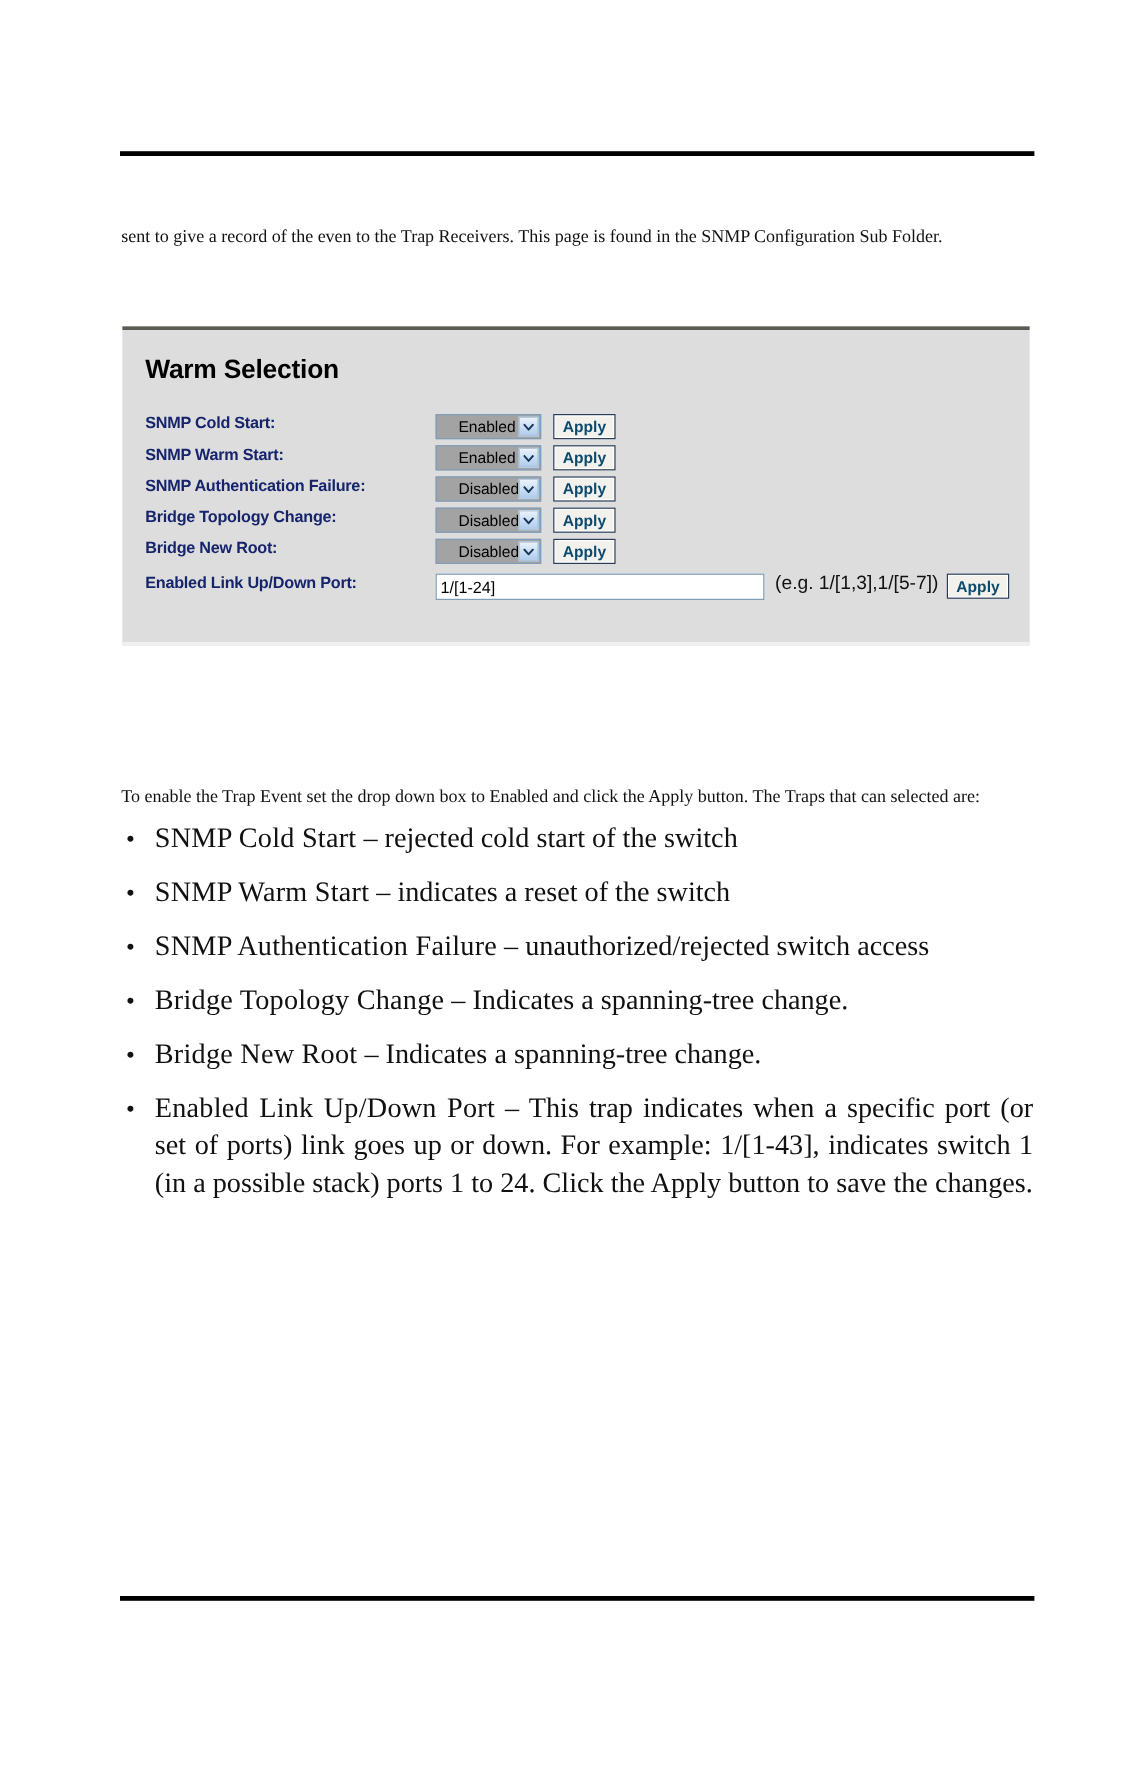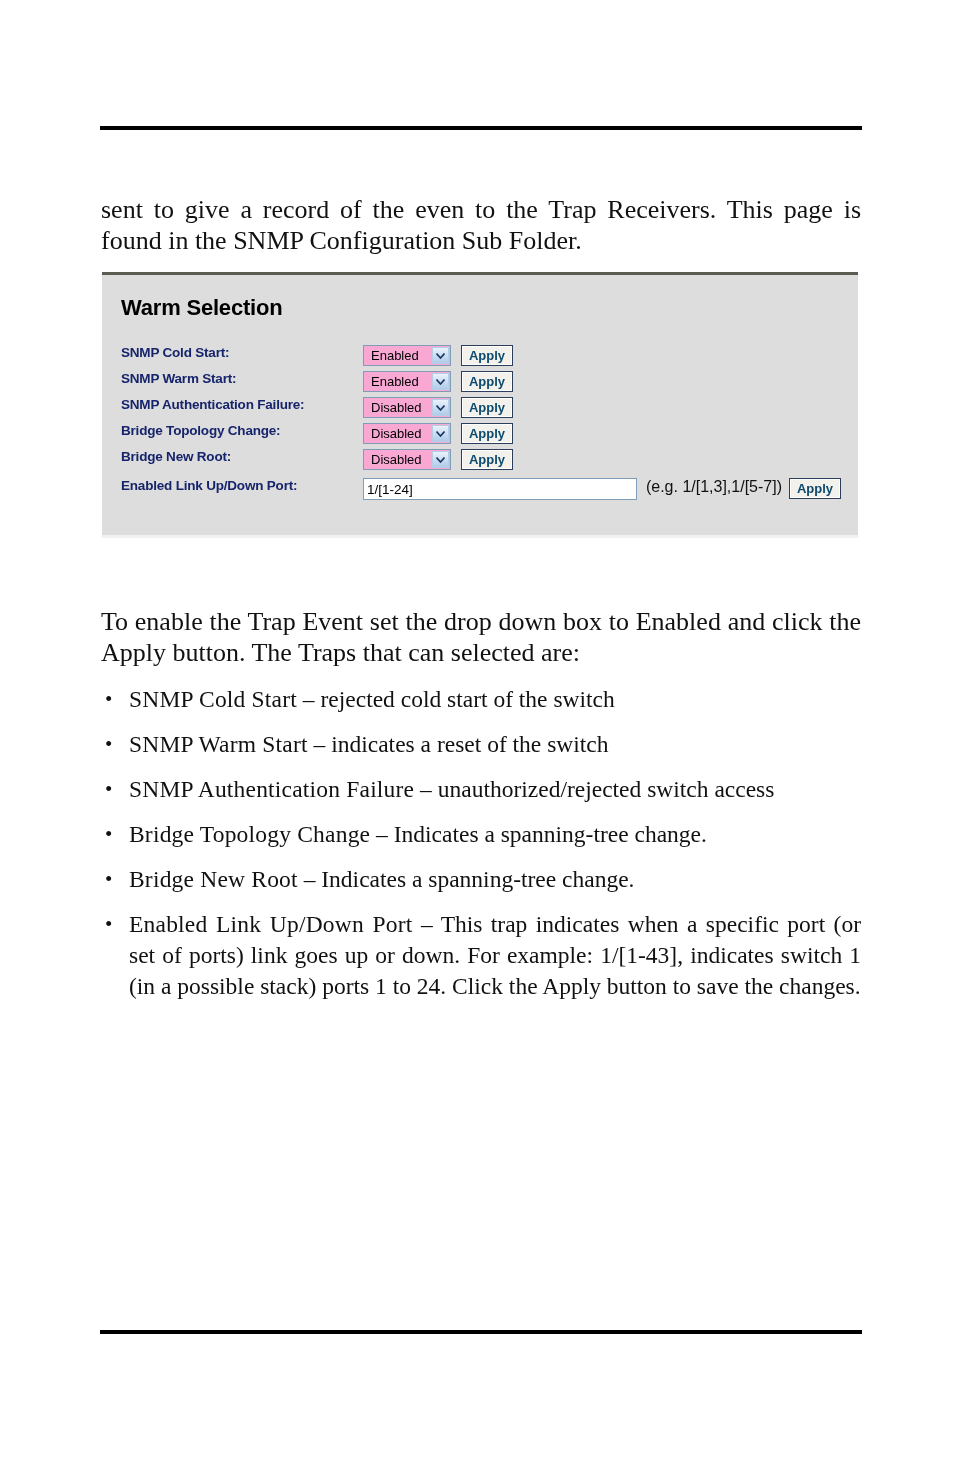--- a/index.html
+++ b/index.html
@@ -30,27 +30,27 @@
     background: #000000;
   }
   .rule-top { top: 126px; }
   .rule-bottom { top: 1330px; }
 
   
   .prose {
     position: absolute;
     left: 101px;
     width: 760px;
-    font-size: 26px;
+    font-size: 15px;
     line-height: 31px;
     text-align: justify;
     color: #111111;
   }
   #intro-paragraph { top: 168px; }
-  #enable-paragraph { top: 580px; }
+  #enable-paragraph { top: 634px; }
 
   
   .bullets {
     position: absolute;
     left: 101px;
     top: 684px;
     width: 760px;
   }
   .bullet-item {
     position: relative;
@@ -128,29 +128,29 @@
     color: #16246b;
     letter-spacing: -0.2px;
     white-space: nowrap;
   }
 
   
   .sel {
     position: relative;
     width: 88px;
     height: 21px;
-    background: #f9a8d4;
+    background: #a3a3a3;
     border: 1px solid #7f9db9;
     box-sizing: border-box;
     display: flex;
     align-items: center;
     font-family: "Liberation Sans", "DejaVu Sans", sans-serif;
     font-size: 13px;
     color: #000000;
-    padding-left: 7px;
+    padding-left: 18px;
     cursor: default;
   }
   .sel .seltext {
     flex: 1 1 auto;
     white-space: nowrap;
     overflow: hidden;
   }
   .sel .arrow {
     width: 17px;
     height: 17px;

